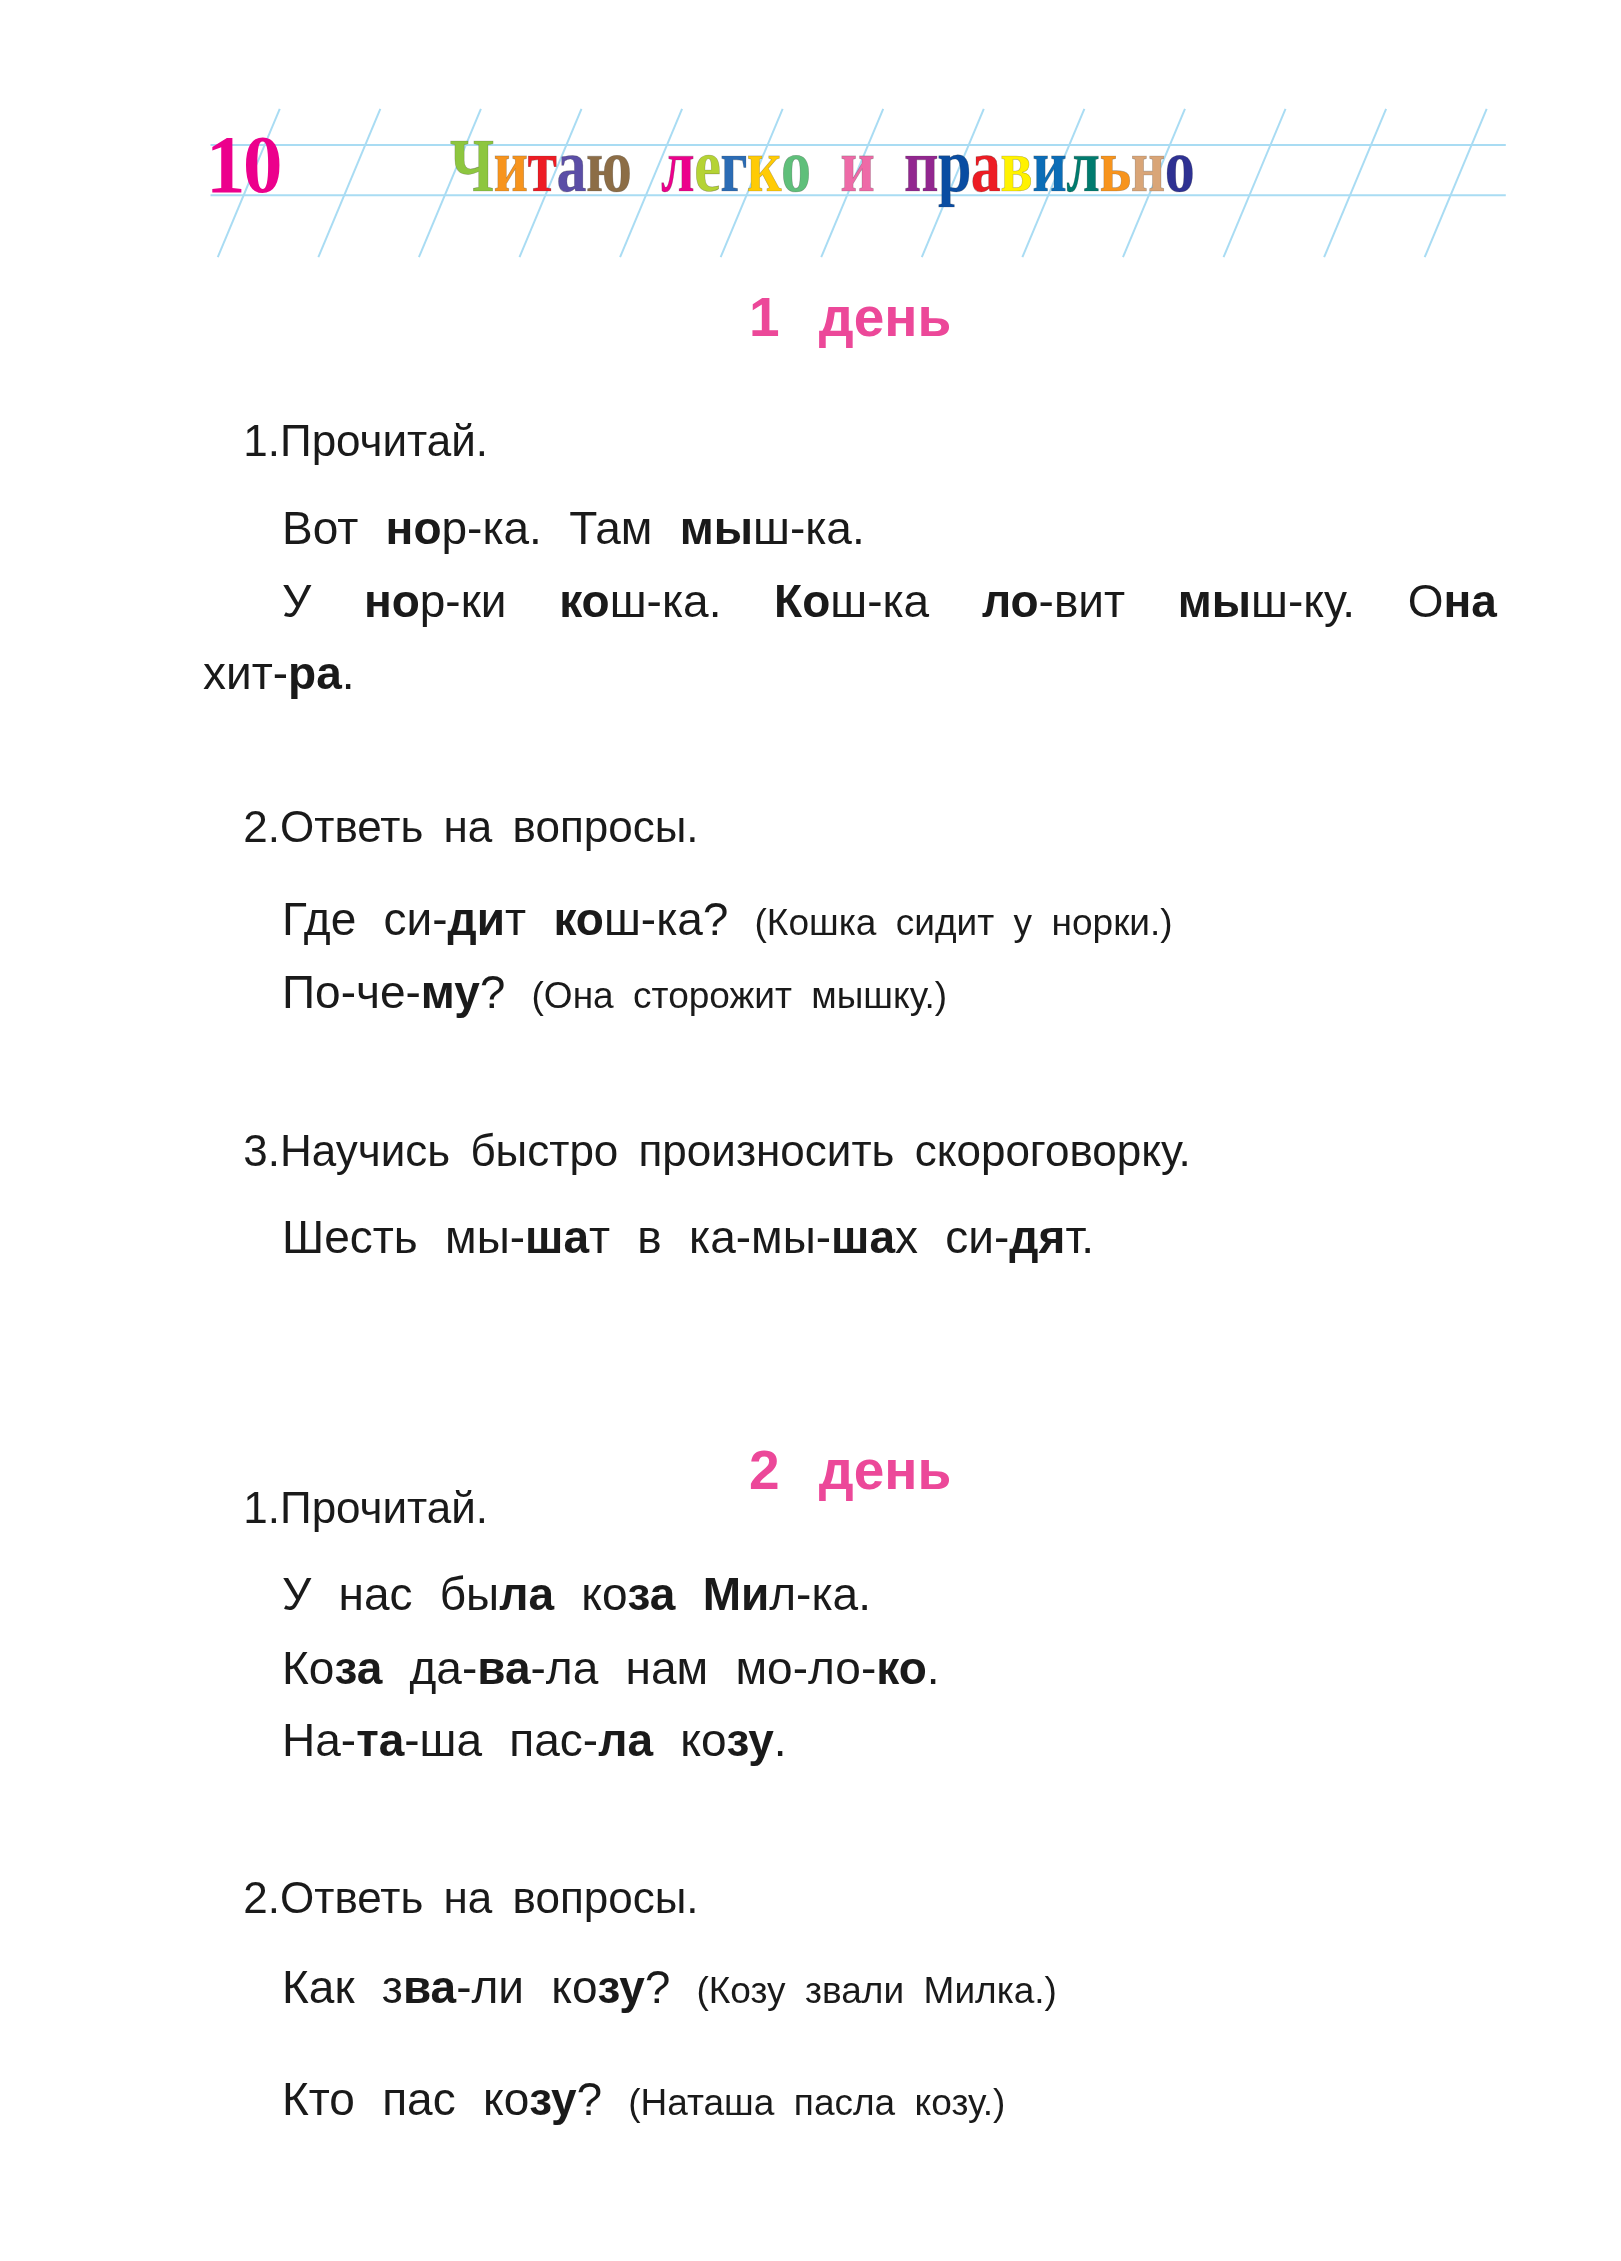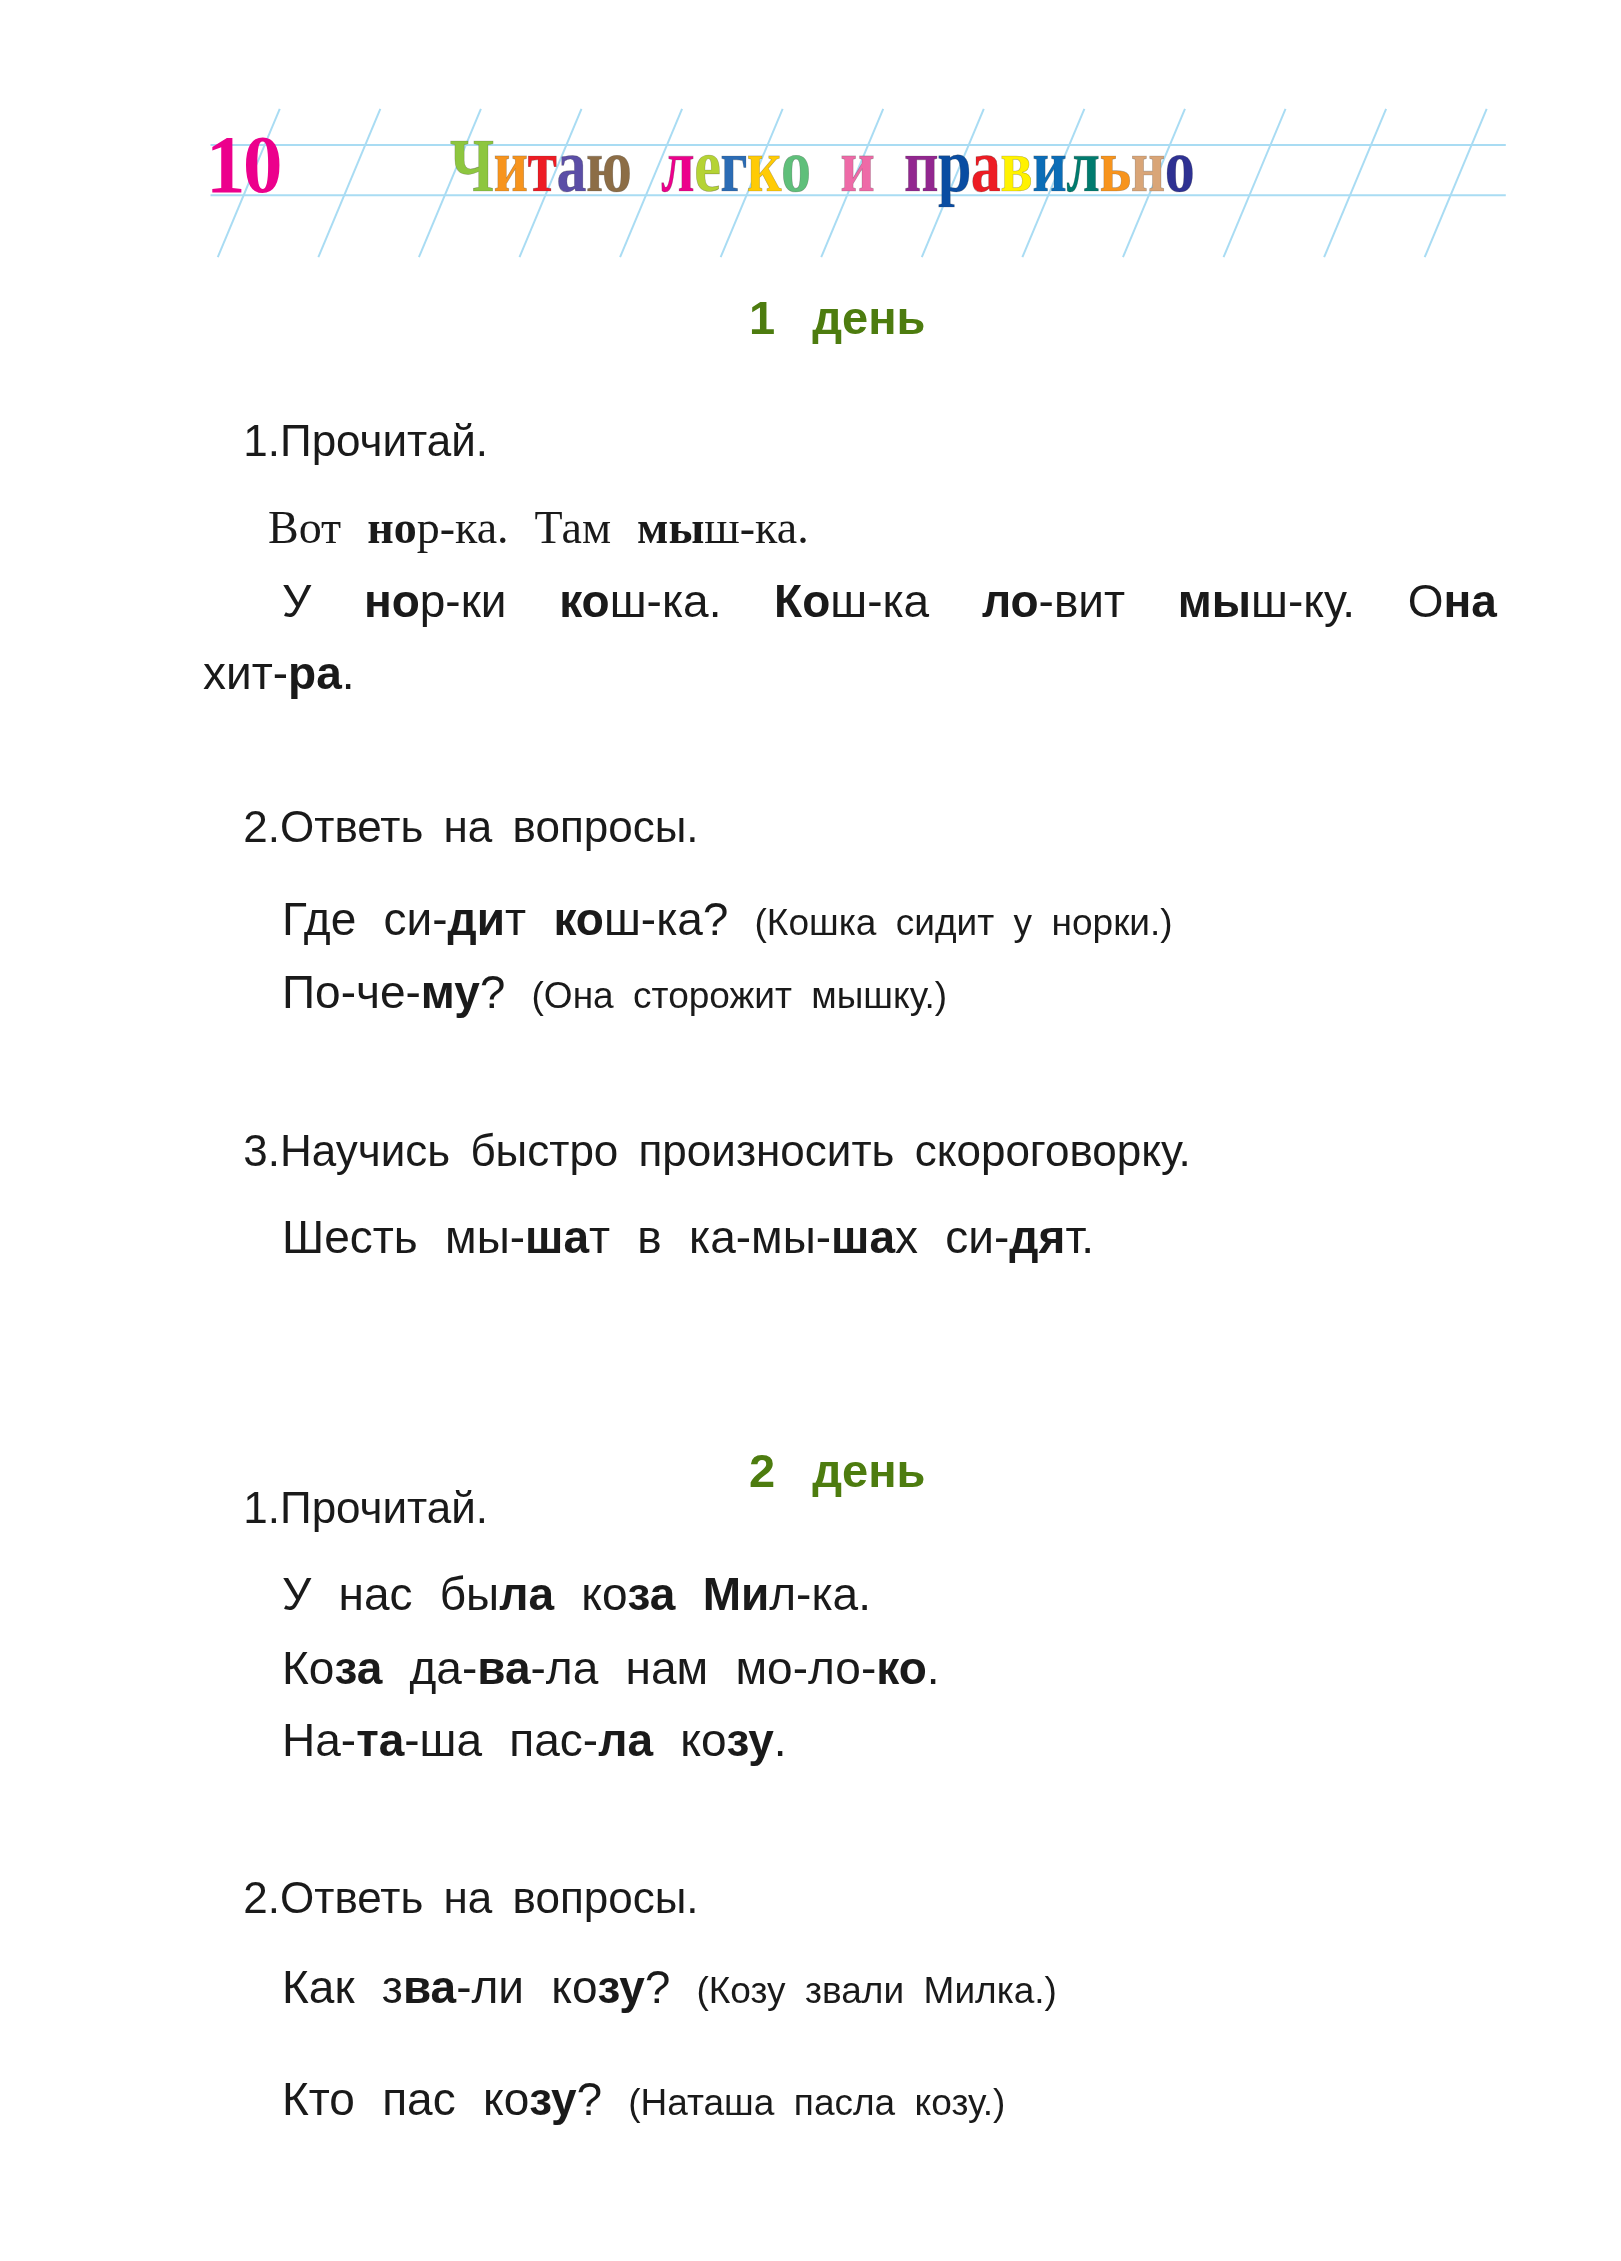--- a/index.html
+++ b/index.html
@@ -8,22 +8,22 @@
   .grid { position: absolute; left: 0; top: 0; width: 1622px; height: 277px; }
   .page-num { position: absolute; left: 206px; top: 123px; font-family: "Liberation Serif", serif;
               font-weight: bold; font-size: 83px; line-height: 83px; color: #ec008c;
               letter-spacing: -2.6px; transform: scaleX(0.95); transform-origin: left; }
   .title { position: absolute; left: 450px; top: 127px; font-family: "Liberation Serif", serif;
            font-weight: bold; font-size: 77px; line-height: 77px; white-space: nowrap;
            transform: scaleX(0.78); transform-origin: left; letter-spacing: -0.7px;
            -webkit-text-stroke: 0.7px rgba(60,60,60,0.35); }
   .title .word { display: inline-block; margin-right: 38px; }
   .title .ch { display: inline-block; }
-  .day-heading { position: absolute; font-weight: bold; font-size: 47px; line-height: 55px;
-                 color: #4d7c0f; white-space: nowrap; word-spacing: 24px; }
+  .day-heading { position: absolute; font-weight: bold; font-size: 55px; line-height: 55px;
+                 color: #ec4899; white-space: nowrap; word-spacing: 24px; }
   .instr { position: absolute; left: 205px; font-size: 44px; line-height: 44px; white-space: nowrap;
            word-spacing: 8px; text-align: right; }
   .instr .num { display: inline-block; width: 75px; }
   .line { position: absolute; font-size: 46px; line-height: 46px; white-space: nowrap; word-spacing: 14.5px; }
   .line b { font-weight: bold; }
   .answer { font-size: 37px; word-spacing: 9.2px; margin-left: 6.6px; }
   .justify { text-align: justify; text-align-last: justify; }
 </style>
 </head>
 <body>
@@ -49,21 +49,21 @@
 </svg>
 
 <div class="page-num">10</div>
 <div class="title" id="title"><span class="word"><span class="ch" style="color: rgb(141, 198, 63);">Ч</span><span class="ch" style="color: rgb(247, 148, 29);">и</span><span class="ch" style="color: rgb(237, 28, 36);">т</span><span class="ch" style="color: rgb(91, 78, 166);">а</span><span class="ch" style="color: rgb(140, 109, 70);">ю</span></span><span class="word"><span class="ch" style="color: rgb(236, 0, 140);">л</span><span class="ch" style="color: rgb(181, 211, 52);">е</span><span class="ch" style="color: rgb(43, 108, 181);">г</span><span class="ch" style="color: rgb(255, 203, 5);">к</span><span class="ch" style="color: rgb(95, 191, 122);">о</span></span><span class="word"><span class="ch" style="color: rgb(238, 106, 167);">и</span></span><span class="word"><span class="ch" style="color: rgb(146, 39, 143);">п</span><span class="ch" style="color: rgb(10, 77, 162);">р</span><span class="ch" style="color: rgb(237, 28, 36);">а</span><span class="ch" style="color: rgb(255, 242, 0);">в</span><span class="ch" style="color: rgb(11, 109, 183);">и</span><span class="ch" style="color: rgb(0, 123, 110);">л</span><span class="ch" style="color: rgb(247, 148, 29);">ь</span><span class="ch" style="color: rgb(217, 165, 119);">н</span><span class="ch" style="color: rgb(46, 49, 146);">о</span></span></div>
 
 <div class="day-heading" style="left:749px; top:290px;">1 день</div>
 
 <div class="instr" style="top:419px;">
   <span class="num">1.</span><span>Прочитай.</span>
 </div>
-<div class="line" style="left:268px; top:505px;font-family:Liberation Serif, serif;"><span>Вот </span><b>но</b><span>р-ка. Там </span><b>мы</b><span>ш-ка.</span></div>
+<div class="line" style="left:282px; top:505px;"><span>Вот </span><b>но</b><span>р-ка. Там </span><b>мы</b><span>ш-ка.</span></div>
 <div class="line justify" style="left:282px; top:578px; width:1215px;"><span>У </span><b>но</b><span>р-ки </span><b>ко</b><span>ш-ка. </span><b>Ко</b><span>ш-ка </span><b>ло</b><span>-вит </span><b>мы</b><span>ш-ку. О</span><b>на</b></div>
 <div class="line" style="left:203px; top:650px;"><span>хит-</span><b>ра</b><span>.</span></div>
 
 <div class="instr" style="top:805px;">
   <span class="num">2.</span><span>Ответь на вопросы.</span>
 </div>
 <div class="line" style="left:282px; top:896px;"><span>Где си-</span><b>ди</b><span>т </span><b>ко</b><span>ш-ка?</span><span class="answer"> (Кошка сидит у норки.)</span></div>
 <div class="line" style="left:282px; top:969px;"><span>По-че-</span><b>му</b><span>?</span><span class="answer"> (Она сторожит мышку.)</span></div>
 
 <div class="instr" style="top:1129px;">

